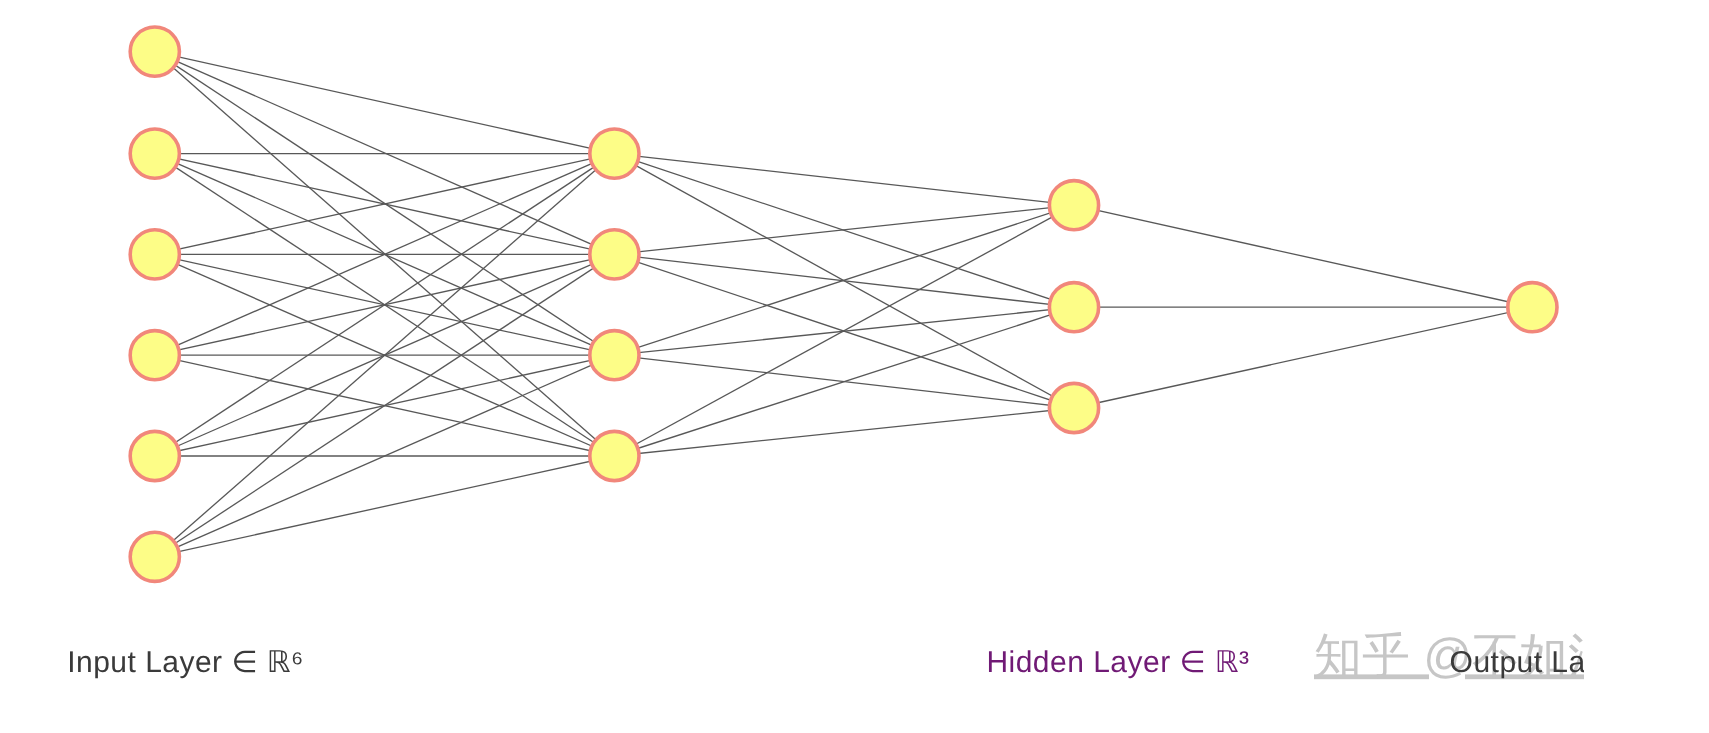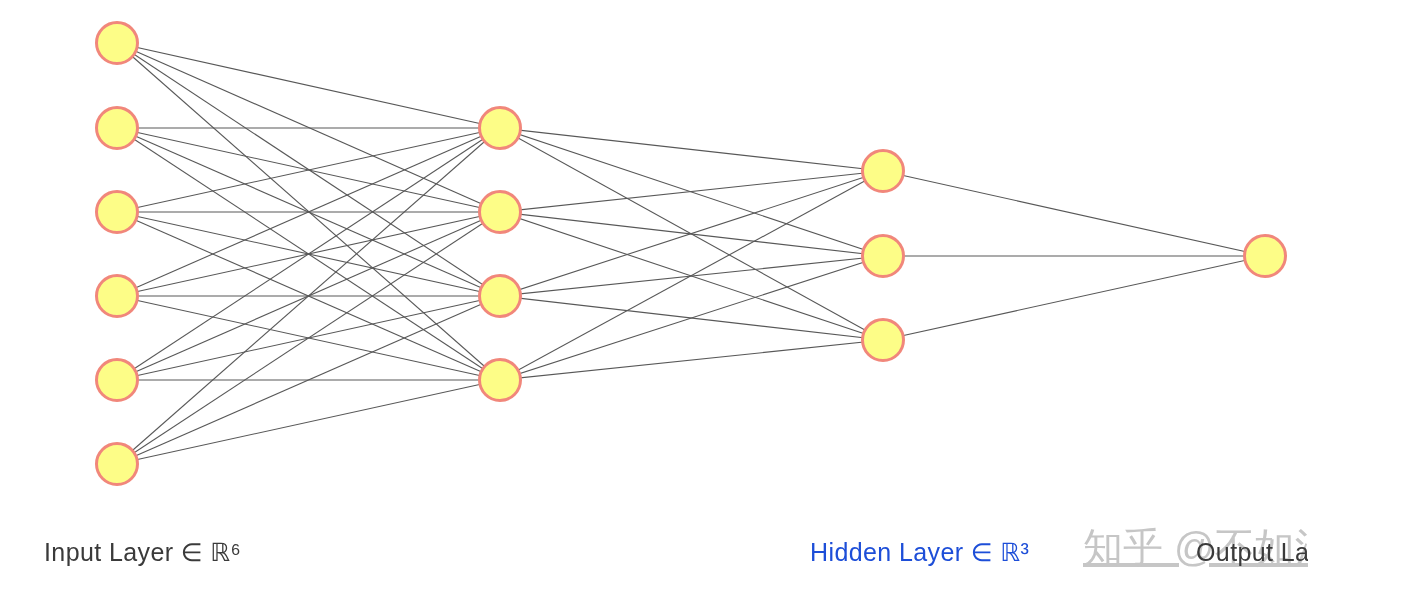--- a/index.html
+++ b/index.html
@@ -7,20 +7,21 @@
     padding: 0;
     background: #ffffff;
     font-family: "Liberation Sans", "DejaVu Sans", sans-serif;
   }
   .canvas {
     position: relative;
     width: 1308px;
     height: 611px;
     background: #ffffff;
     overflow: hidden;
+    margin-left: 12px;
   }
   svg.network {
     position: absolute;
     left: 0;
     top: 0;
   }
   .layer-label {
     position: absolute;
     white-space: nowrap;
     font-size: 25px;
@@ -103,18 +104,18 @@
         <circle cx="500" cy="296" r="20.5" fill="#FDFD87" stroke="#F1877B" stroke-width="3"></circle>
         <circle cx="500" cy="380" r="20.5" fill="#FDFD87" stroke="#F1877B" stroke-width="3"></circle>
         <circle cx="883" cy="171" r="20.5" fill="#FDFD87" stroke="#F1877B" stroke-width="3"></circle>
         <circle cx="883" cy="256" r="20.5" fill="#FDFD87" stroke="#F1877B" stroke-width="3"></circle>
         <circle cx="883" cy="340" r="20.5" fill="#FDFD87" stroke="#F1877B" stroke-width="3"></circle>
         <circle cx="1265" cy="256" r="20.5" fill="#FDFD87" stroke="#F1877B" stroke-width="3"></circle>
       </g>
     </svg>
 
   <div class="layer-label" style="left: 44px; top: 539px; color: rgb(58, 58, 58);">Input Layer ∈ ℝ⁶</div>
-  <div class="layer-label" style="left: 810px; top: 539px; color: #1d4ed8;">Hidden Layer ∈ ℝ³</div>
+  <div class="layer-label" style="left: 810px; top: 539px; color: #701a75;">Hidden Layer ∈ ℝ³</div>
   <div class="layer-label" style="left: 1196px; top: 539px; color: rgb(58, 58, 58);">Output Layer ∈ ℝ¹</div>
 
   <div class="watermark" style="color: rgb(198, 198, 198);">知乎 @不如清冰</div>
 
 </div>
 
 </body></html>

